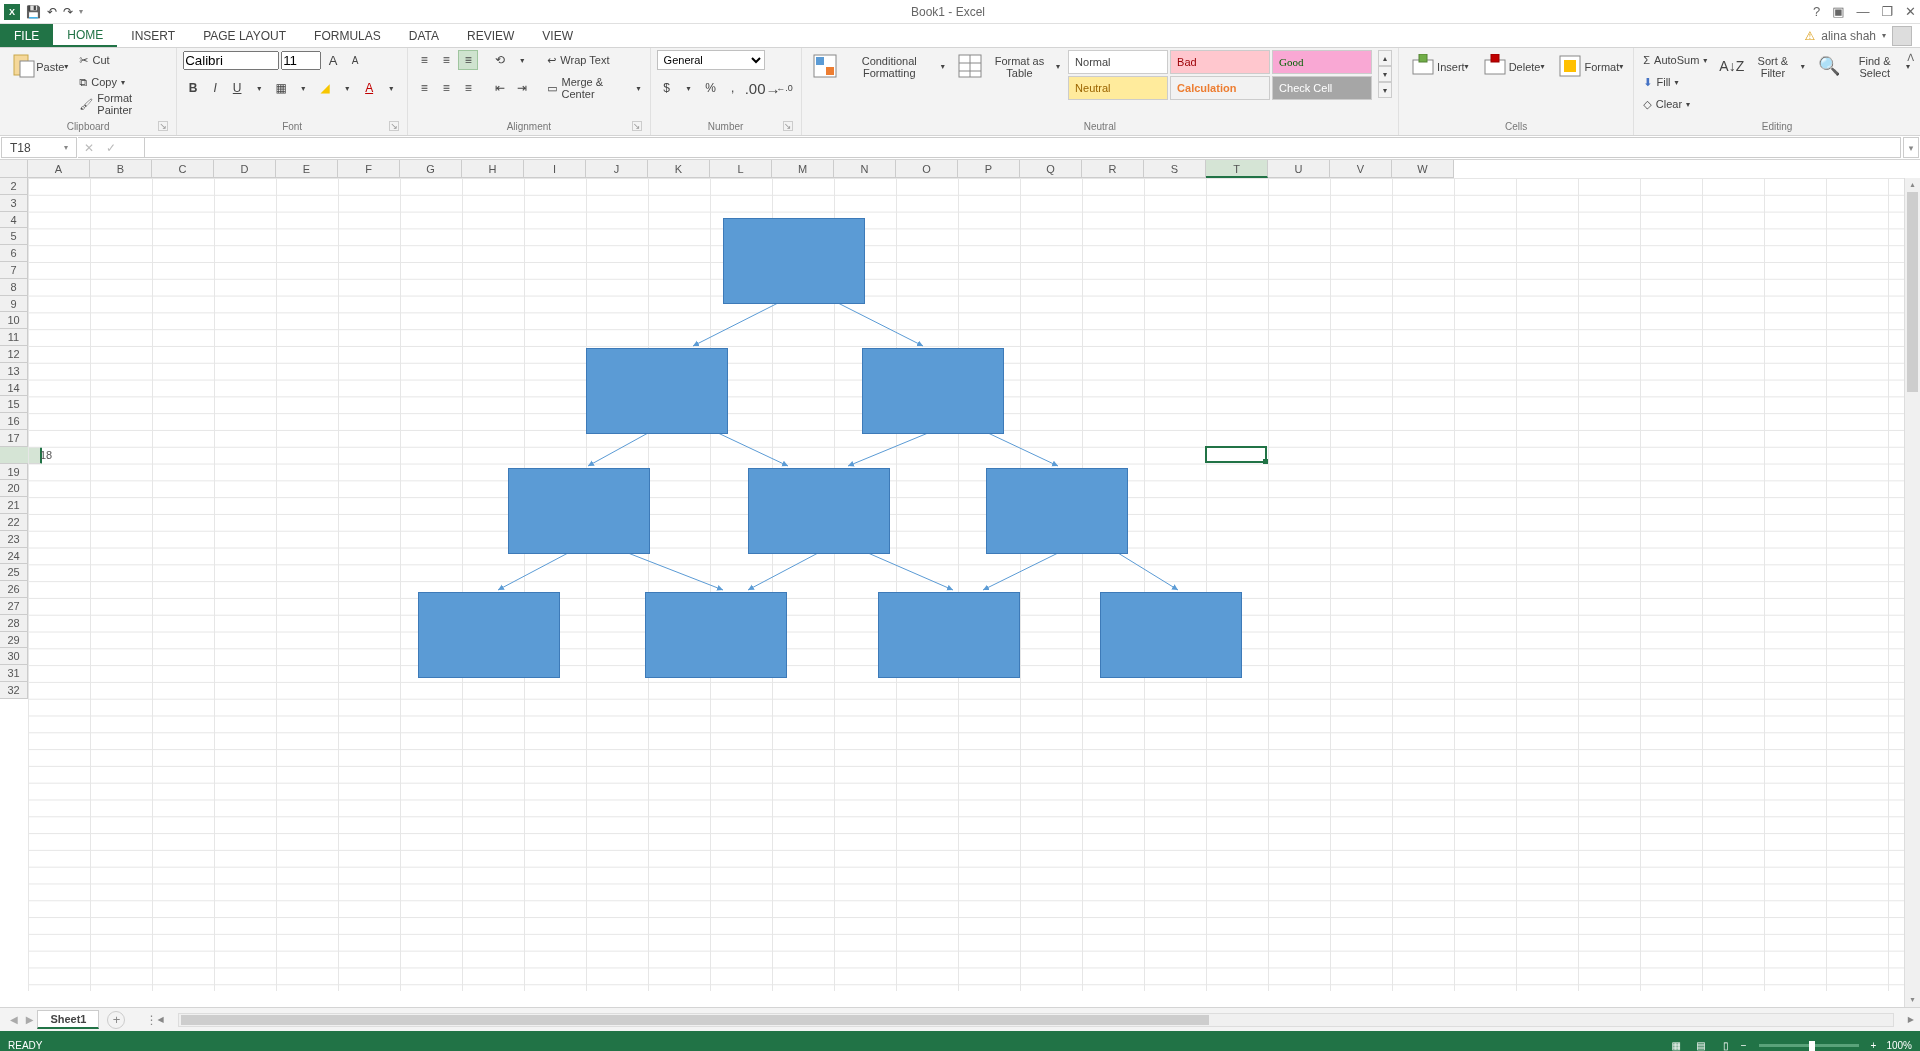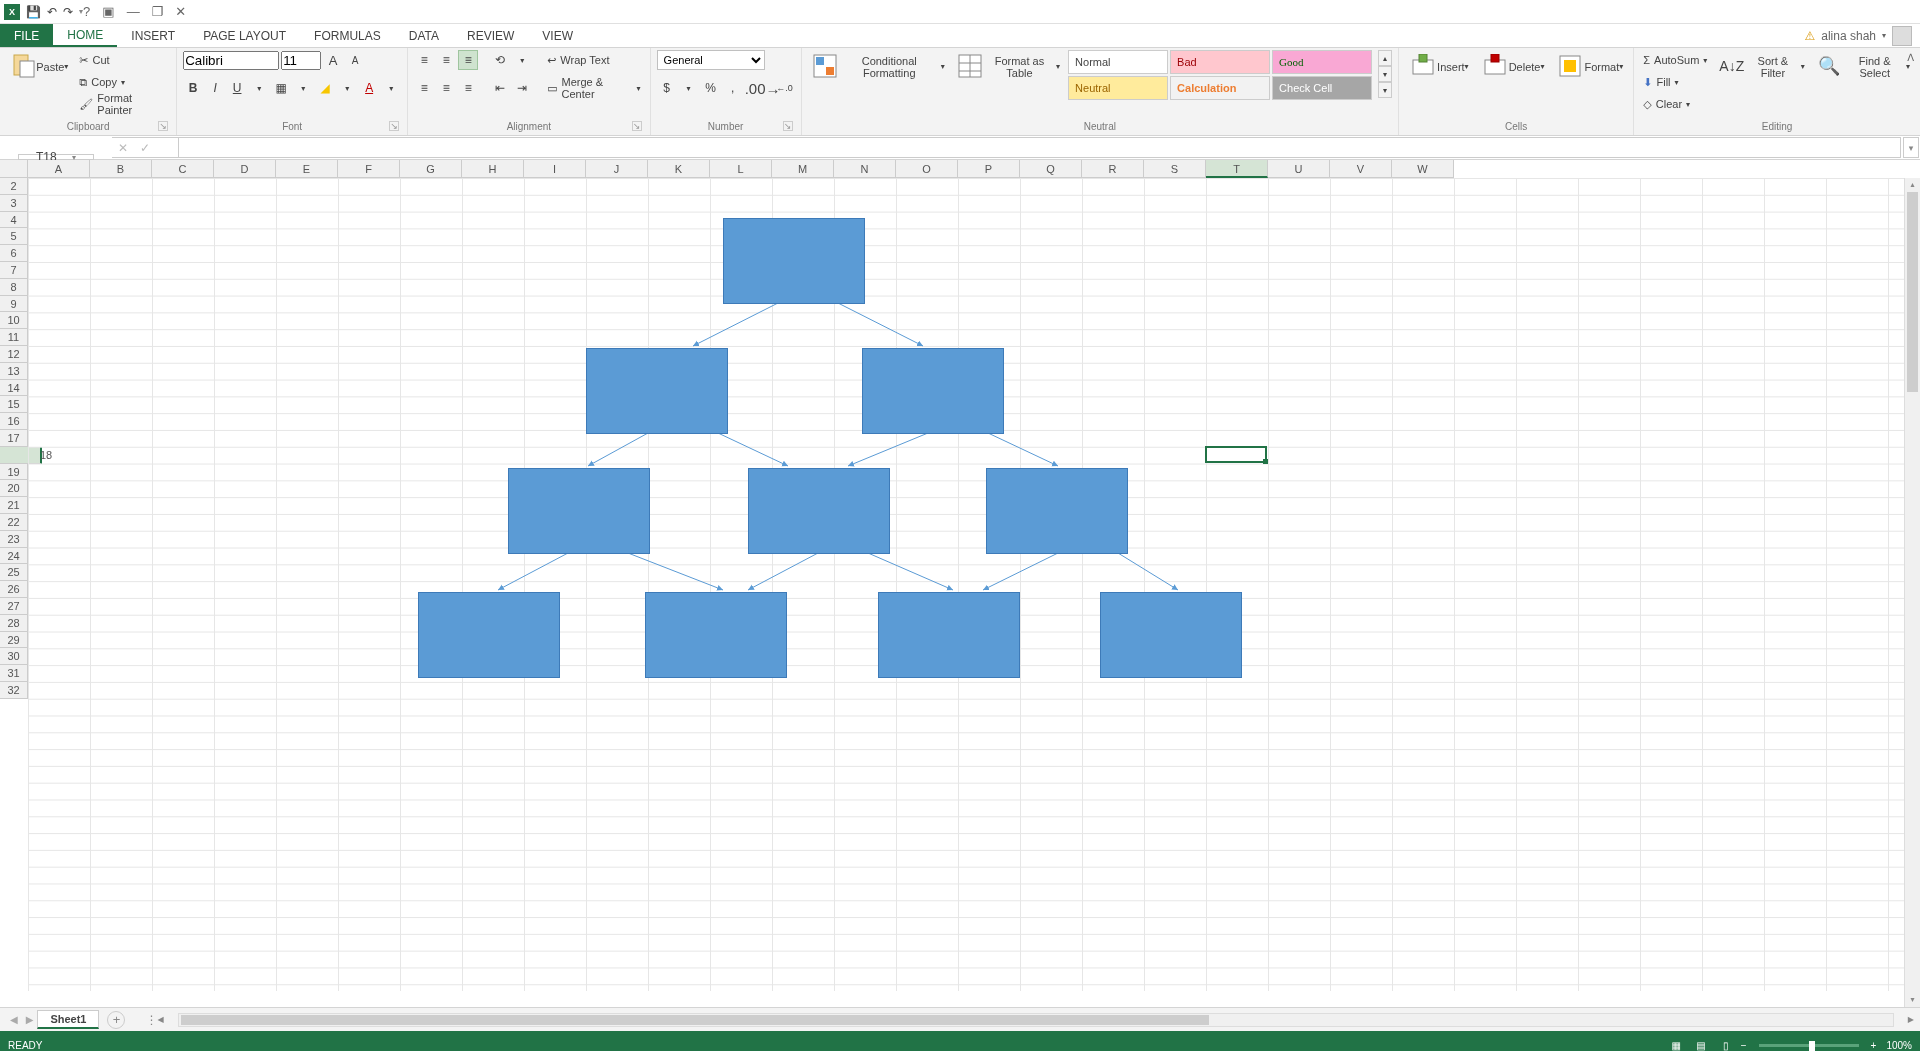--- a/index.html
+++ b/index.html
@@ -47,21 +47,21 @@
 .style-bad { background: #ffc7ce; color: #9c0006; }
 .style-good { background: #f9a8d4; color: #006100; font-family: Liberation Serif, serif; }
 .style-neutral { background: #ffeb9c; color: #9c6500; }
 .style-calc { background: #f2f2f2; color: #ed7d31; font-weight: bold; }
 .style-check { background: #a6a6a6; color: #fff; }
 .styles-scroller { display: flex; flex-direction: column; margin-left: 2px; }
 .styles-scroller div { width: 14px; height: 16px; border: 1px solid #ccc; font-size: 8px; display: flex; align-items: center; justify-content: center; }
 
 
 .formula-bar { height: 24px; display: flex; align-items: stretch; border-bottom: 1px solid #d4d4d4; }
-.name-box { width: 76px; border: 1px solid #ccc; margin: 18px; font-size: 12px; padding: 2px 17px; display: flex; align-items: center; justify-content: space-between; }
+.name-box { width: 76px; border: 1px solid #ccc; margin: 1px; font-size: 12px; padding: 2px 8px; display: flex; align-items: center; justify-content: space-between; }
 .fb-btns { display: flex; align-items: center; border: 1px solid #ccc; border-left: none; margin: 1px 0; }
 .fb-btns span { width: 22px; display: flex; align-items: center; justify-content: center; color: #bbb; font-size: 12px; }
 .fx-label { font-style: italic; color: #888; font-size: 12px; padding: 0 2px; margin-top: 40px; }
 .formula-input { flex: 1; border: 1px solid #ccc; border-left: none; margin: 1px 1px 1px 0; }
 .formula-expand { width: 16px; border: 1px solid #ccc; margin: 1px; display: flex; align-items: center; justify-content: center; font-size: 9px; color: #888; }
 
 
 .grid-wrap { position: relative; height: calc(100vh - 24px - 24px - 88px - 24px - 24px - 20px); overflow: hidden; background: #fff; }
 .corner { position: absolute; left: 0; top: 0; width: 28px; height: 18px; background: #f0f0f0; border-right: 1px solid #ccc; border-bottom: 1px solid #ccc; }
 .col-headers { position: absolute; left: 28px; top: 0; right: 16px; height: 18px; display: flex; }
@@ -105,20 +105,21 @@
 <body>
 
 <div class="titlebar">
   <div class="qat">
     <span class="xl-icon">X</span>
     <span>💾</span>
     <span>↶</span>
     <span>↷</span>
     <span style="font-size:8px;color:#888;">▾</span>
   </div>
+  <div class="title">Book1 - Excel</div>
   <div class="win-controls">
     <span>?</span>
     <span>▣</span>
     <span>—</span>
     <span>❐</span>
     <span>✕</span>
   </div>
 </div>
 
 <div class="ribbon-tabs">

